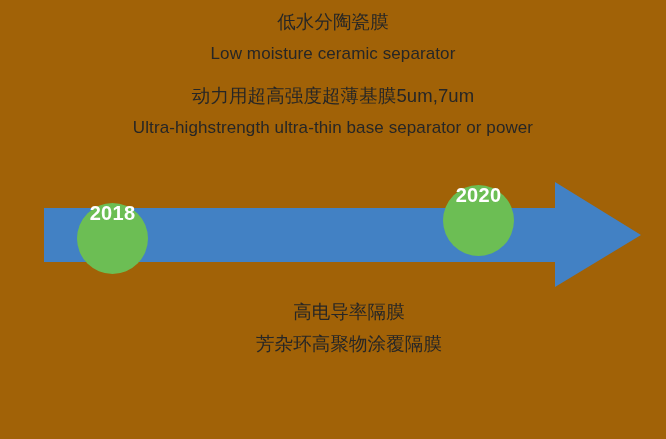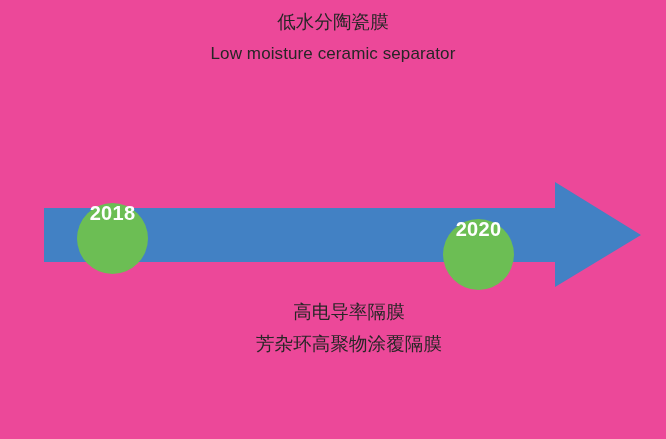--- a/index.html
+++ b/index.html
@@ -8,21 +8,21 @@
     padding: 0;
     background: #ffffff;
   }
   body {
     font-family: "Liberation Sans", "DejaVu Sans", sans-serif;
   }
   #canvas {
     position: relative;
     width: 666px;
     height: 439px;
-    background: #ec4899;
+    background: #a16207;
     overflow: hidden;
   }
 
   
   .text-block {
     position: absolute;
     left: 0;
     width: 666px;
     text-align: center;
     color: #262626;
@@ -75,31 +75,33 @@
   }
   .year-label {
     color: #ffffff;
     font-size: 20px;
     font-weight: 700;
     letter-spacing: 0.3px;
     line-height: 1;
   }
   #year-marker-0 { left: 77px;  top: 203px; }
   #year-marker-1 { left: 262px; top: 203px; }
-  #year-marker-2 { left: 443px; top: 219px; }
+  #year-marker-2 { left: 443px; top: 185px; }
 </style>
 </head>
 <body>
 
 <div id="canvas">
 
   <div id="top-text-block" class="text-block">
     <span class="text-line cn">低水分陶瓷膜</span>
     <span class="text-line en">Low moisture ceramic separator</span>
     <span class="spacer-line"></span>
+    <span class="text-line cn">动力用超高强度超薄基膜5um,7um</span>
+    <span class="text-line en">Ultra-highstrength ultra-thin base separator or power</span>
   </div>
 
   <svg id="timeline-arrow" viewBox="0 0 666 439">
     <polygon points="44,208 555,208 555,182 641,235 555,287 555,262 44,262" fill="#4281C4"></polygon>
   </svg>
 
   <div id="year-marker-0" class="year-marker">
     <span class="year-label">2018</span>
   </div>
   <div id="year-marker-2" class="year-marker">

